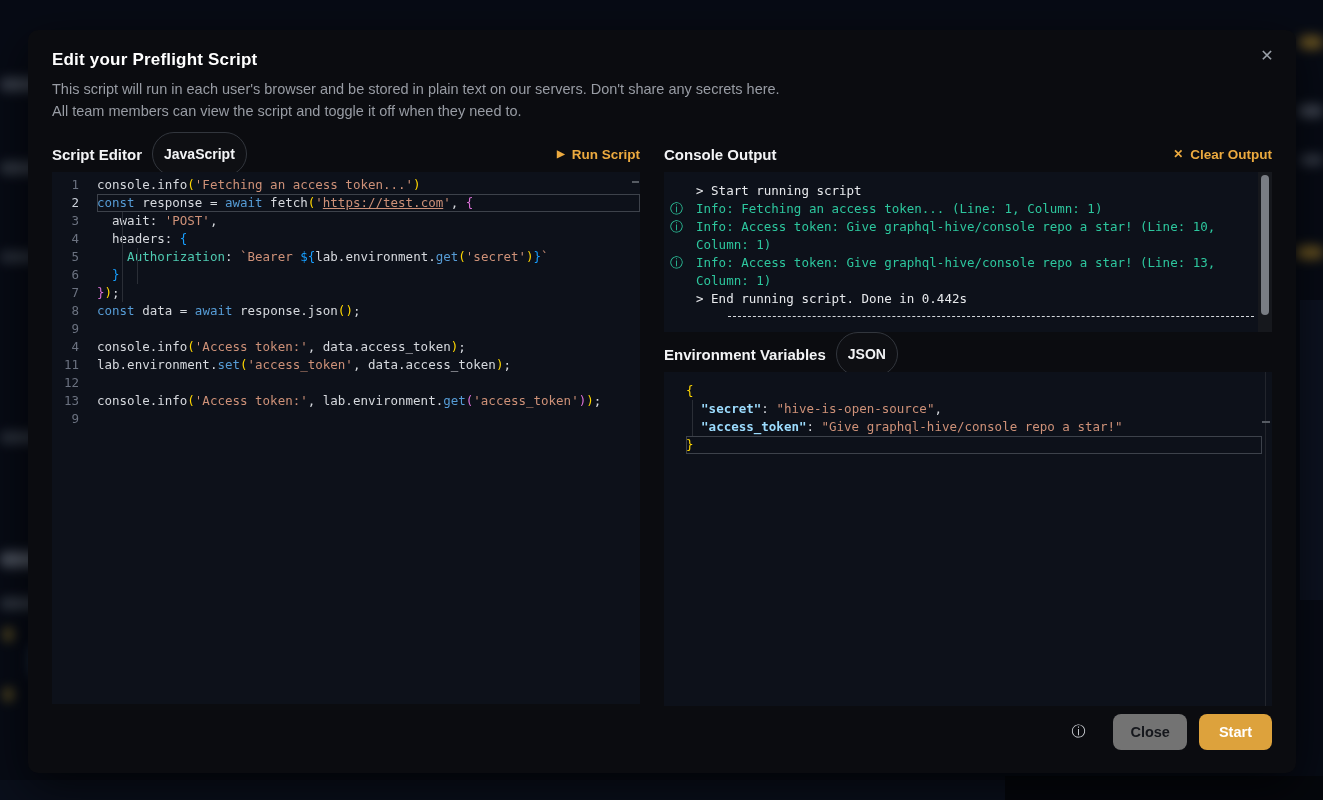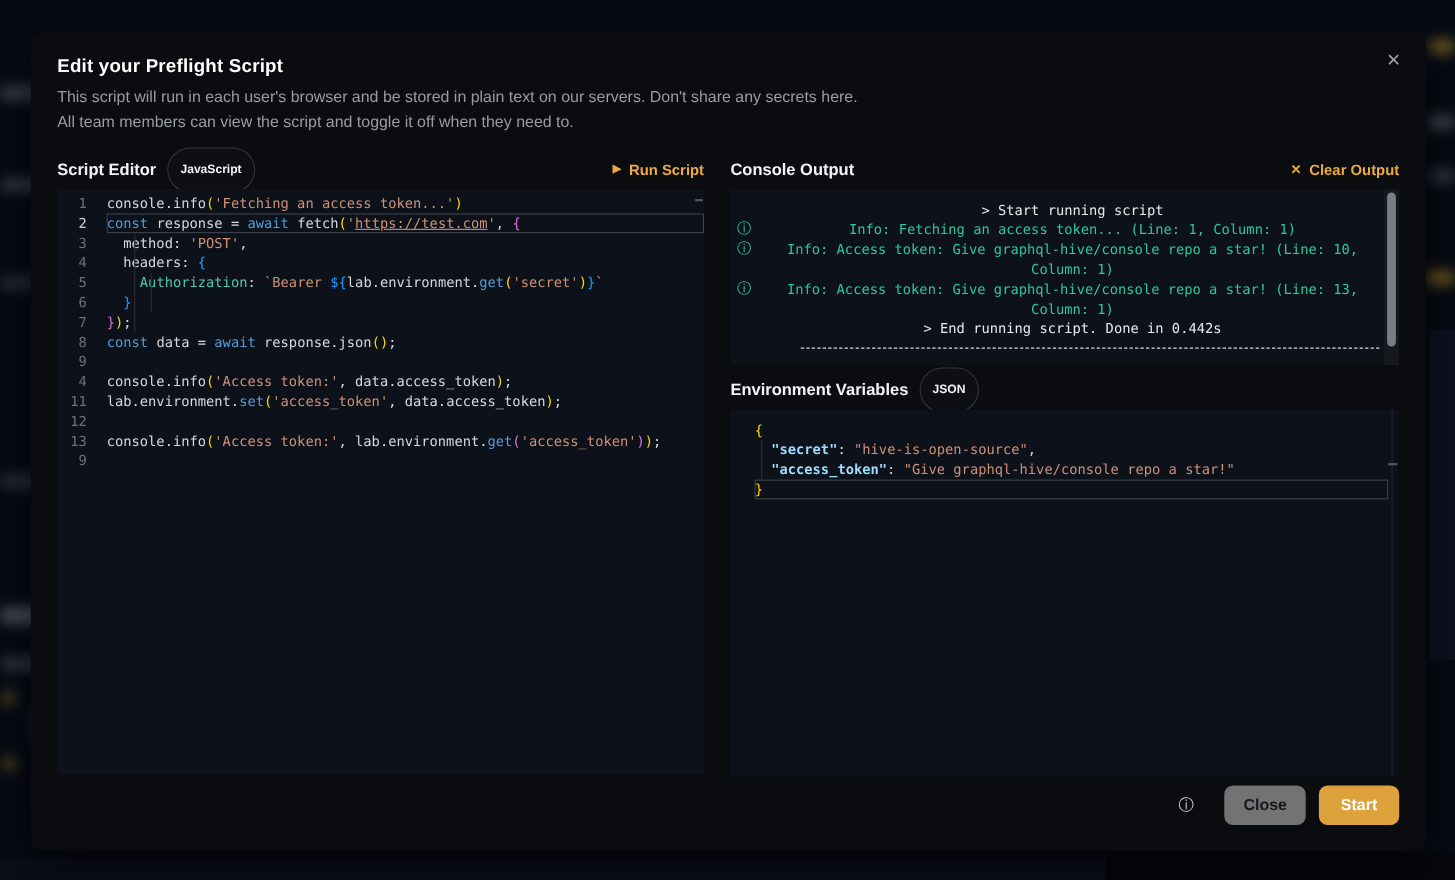--- a/index.html
+++ b/index.html
@@ -20,21 +20,21 @@
                  font-family:"Liberation Sans",sans-serif; }
   .title { color:#fff; font-size:17px; font-weight:700; letter-spacing:.2px; }
   .desc { color:#989ca4; font-size:14.5px; line-height:22px; margin-top:8px; }
 
   .panes { display:flex; gap:24px; margin-top:14px; }
   .col-left { width:590px; }
   .col-right { width:610px; }
 
   .pane-header { height:36px; display:flex; align-items:center; gap:10px; }
   .pane-title { color:#f3f4f6; font-size:15px; font-weight:700; }
-  .badge { border:1px solid #32363d; background:#0e0f13; color:#f3f4f6; font-size:11px;
+  .badge { border:1px solid #32363d; background:#0e0f13; color:#f3f4f6; font-size:14px;
            font-weight:700; border-radius:999px; padding:14px 11px; line-height:1; }
   .spacer { flex:1; }
   .link-btn { background:none; border:none; cursor:pointer; color:#ecaa3f; font-size:13.5px;
               font-weight:700; display:flex; align-items:center; gap:7px;
               font-family:"Liberation Sans",sans-serif; }
   .link-btn .ic { font-size:10px; line-height:1; }
 
   
   .editor { position:relative; background:#0d111a; overflow:hidden;
             font-family:"DejaVu Sans Mono", monospace; font-size:12.5px; line-height:18px; }
@@ -54,21 +54,21 @@
   .c-prop{color:#4ec9b0} .c-key{color:#9cdcfe; font-weight:700}
 
   .indent-guide { position:absolute; width:1px; background:#2a2e36; }
   .ruler-dash { position:absolute; height:2px; background:#565b63; }
   .editor-edge { position:absolute; top:0; bottom:0; right:6px; width:1px; background:#22252c; }
 
   
   .console { position:relative; height:160px; background:#0d111a; overflow:hidden;
              font-family:"DejaVu Sans Mono", monospace; font-size:12.5px; line-height:18px;
              padding:10px 18px 0 0; }
-  .console-inner { padding-left:32px;text-align:center; }
+  .console-inner { padding-left:32px; }
   .cl { position:relative; color:#e7e9ec; white-space:pre-wrap; }
   .cl.info { color:#2dc79e; }
   .cl .ci { position:absolute; left:-26px; top:0; font-size:13px; color:#2dc79e; }
   .console-sep { border-top:1.5px dashed #d6d9de; margin:8px 0 0 32px; }
   .scroll-track { position:absolute; top:0; right:0; bottom:0; width:14px; background:#16181d; }
   .scroll-thumb { position:absolute; top:3px; right:3px; width:8px; height:140px;
                   background:#797d84; border-radius:4px; }
 
   
   .footer { display:flex; align-items:center; justify-content:flex-end; gap:12px; margin-top:8px; }
@@ -121,21 +121,21 @@
           <span class="ic">▶</span>
           <span>Run Script</span>
         </button>
       </div>
       <div class="editor script-editor" id="script-editor">
         <div class="indent-guide" style="left:70px;top:40px;height:90px"></div>
         <div class="indent-guide" style="left:85px;top:76px;height:36px"></div>
         <div class="ruler-dash" style="right:1px;top:9px;width:7px"></div>
       <div class="code-row"><span class="gutter">1</span><span class="code-line"><span class="c-fg">console.info</span><span class="c-b1">(</span><span class="c-str">'Fetching an access token...'</span><span class="c-b1">)</span></span></div>
           <div class="code-row current"><span class="gutter cur-num">2</span><span class="code-line"><span class="c-kw">const</span><span class="c-fg"> response = </span><span class="c-kw">await</span><span class="c-fg"> fetch</span><span class="c-b1">(</span><span class="c-str">'</span><span class="c-strU">https://test.com</span><span class="c-str">'</span><span class="c-fg">, </span><span class="c-b2">{</span></span></div>
-          <div class="code-row"><span class="gutter">3</span><span class="code-line"><span class="c-fg">  method: </span><span class="c-str">'POST'</span><span class="c-fg">,</span></span></div>
+          <div class="code-row"><span class="gutter">3</span><span class="code-line"><span class="c-fg">  await: </span><span class="c-str">'POST'</span><span class="c-fg">,</span></span></div>
           <div class="code-row"><span class="gutter">4</span><span class="code-line"><span class="c-fg">  headers: </span><span class="c-b3">{</span></span></div>
           <div class="code-row"><span class="gutter">5</span><span class="code-line"><span class="c-fg">    </span><span class="c-prop">Authorization</span><span class="c-fg">: </span><span class="c-str">`Bearer </span><span class="c-b3">${</span><span class="c-fg">lab.environment.</span><span class="c-kw">get</span><span class="c-b1">(</span><span class="c-str">'secret'</span><span class="c-b1">)</span><span class="c-b3">}</span><span class="c-str">`</span></span></div>
           <div class="code-row"><span class="gutter">6</span><span class="code-line"><span class="c-fg">  </span><span class="c-b3">}</span></span></div>
           <div class="code-row"><span class="gutter">7</span><span class="code-line"><span class="c-b2">}</span><span class="c-b1">)</span><span class="c-fg">;</span></span></div>
           <div class="code-row"><span class="gutter">8</span><span class="code-line"><span class="c-kw">const</span><span class="c-fg"> data = </span><span class="c-kw">await</span><span class="c-fg"> response.json</span><span class="c-b1">(</span><span class="c-b1">)</span><span class="c-fg">;</span></span></div>
           <div class="code-row"><span class="gutter">9</span><span class="code-line"></span></div>
           <div class="code-row"><span class="gutter">4</span><span class="code-line"><span class="c-fg">console.info</span><span class="c-b1">(</span><span class="c-str">'Access token:'</span><span class="c-fg">, data.access_token</span><span class="c-b1">)</span><span class="c-fg">;</span></span></div>
           <div class="code-row"><span class="gutter">11</span><span class="code-line"><span class="c-fg">lab.environment.</span><span class="c-kw">set</span><span class="c-b1">(</span><span class="c-str">'access_token'</span><span class="c-fg">, data.access_token</span><span class="c-b1">)</span><span class="c-fg">;</span></span></div>
           <div class="code-row"><span class="gutter">12</span><span class="code-line"></span></div>
           <div class="code-row"><span class="gutter">13</span><span class="code-line"><span class="c-fg">console.info</span><span class="c-b1">(</span><span class="c-str">'Access token:'</span><span class="c-fg">, lab.environment.</span><span class="c-kw">get</span><span class="c-b2">(</span><span class="c-str">'access_token'</span><span class="c-b2">)</span><span class="c-b1">)</span><span class="c-fg">;</span></span></div>

